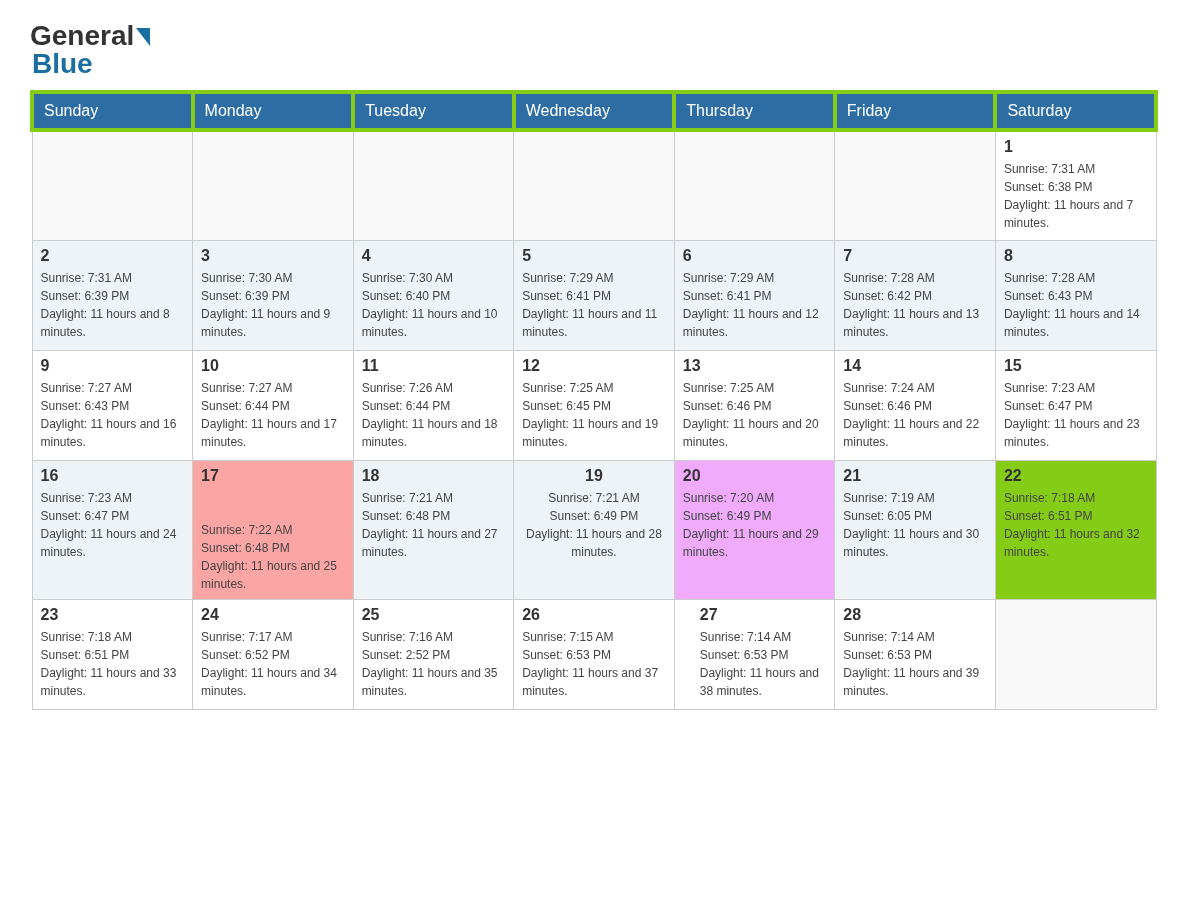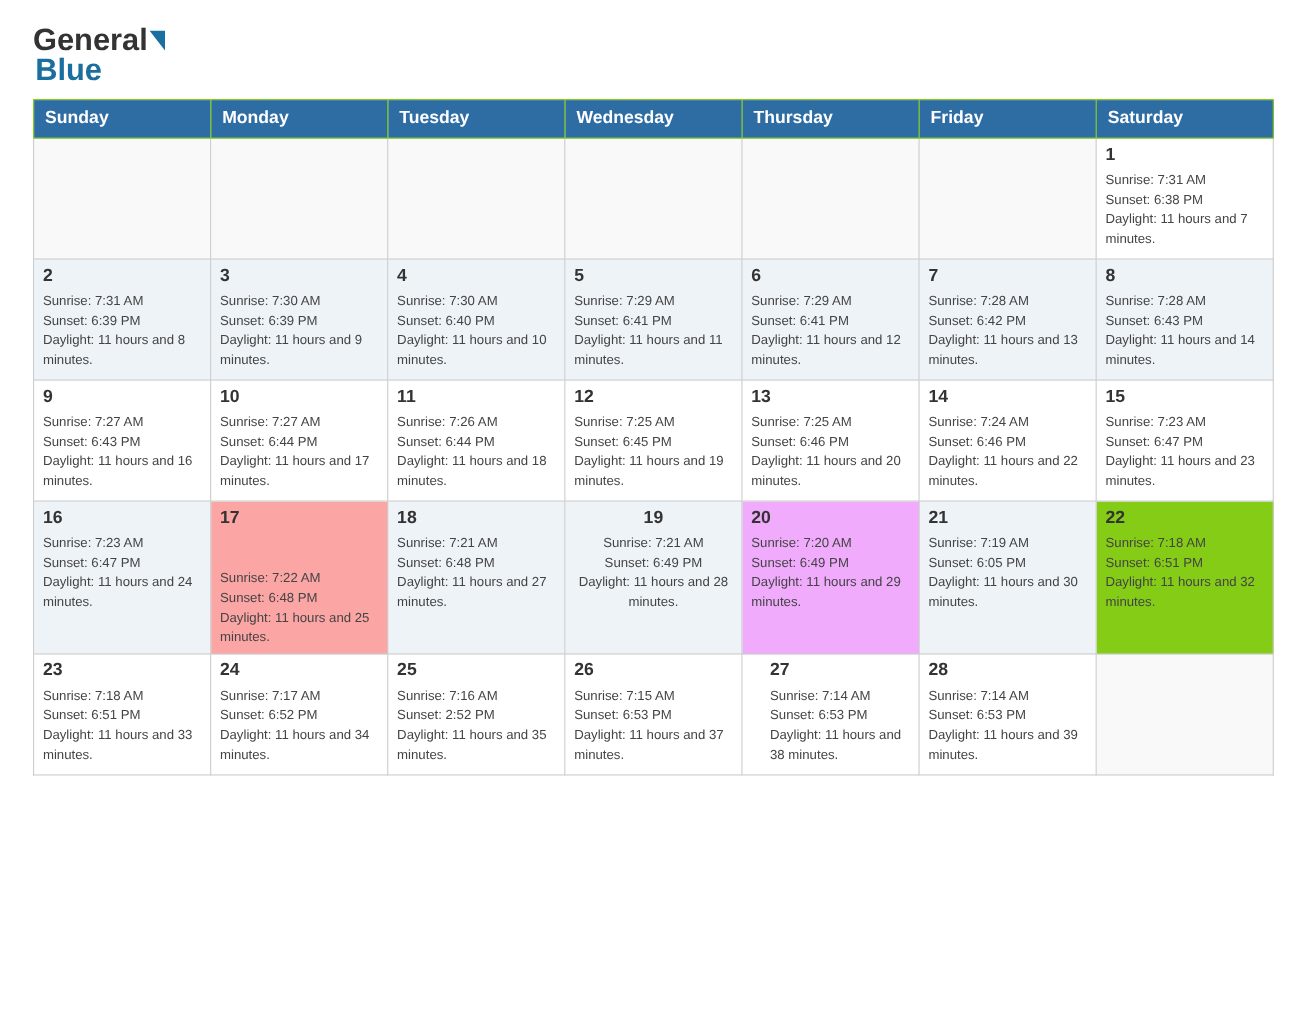--- a/index.html
+++ b/index.html
@@ -63,22 +63,22 @@
       width: 100%;
       border-collapse: collapse;
       margin-top: 10px;
     }
     .calendar th {
       background: #2e6da4;
       color: #fff;
       padding: 8px 10px;
       text-align: left;
       font-size: 16px;
-      font-weight: bold;
-      border: 1px solid #84cc16;
+      font-weight: normal;
+      border: 4px solid #84cc16;
     }
     .calendar td {
       border: 1px solid #ccc;
       vertical-align: top;
       padding: 6px 8px;
       width: 14.28%;
       min-height: 110px;
       height: 110px;
     }
     .calendar tr:nth-child(even) td {

